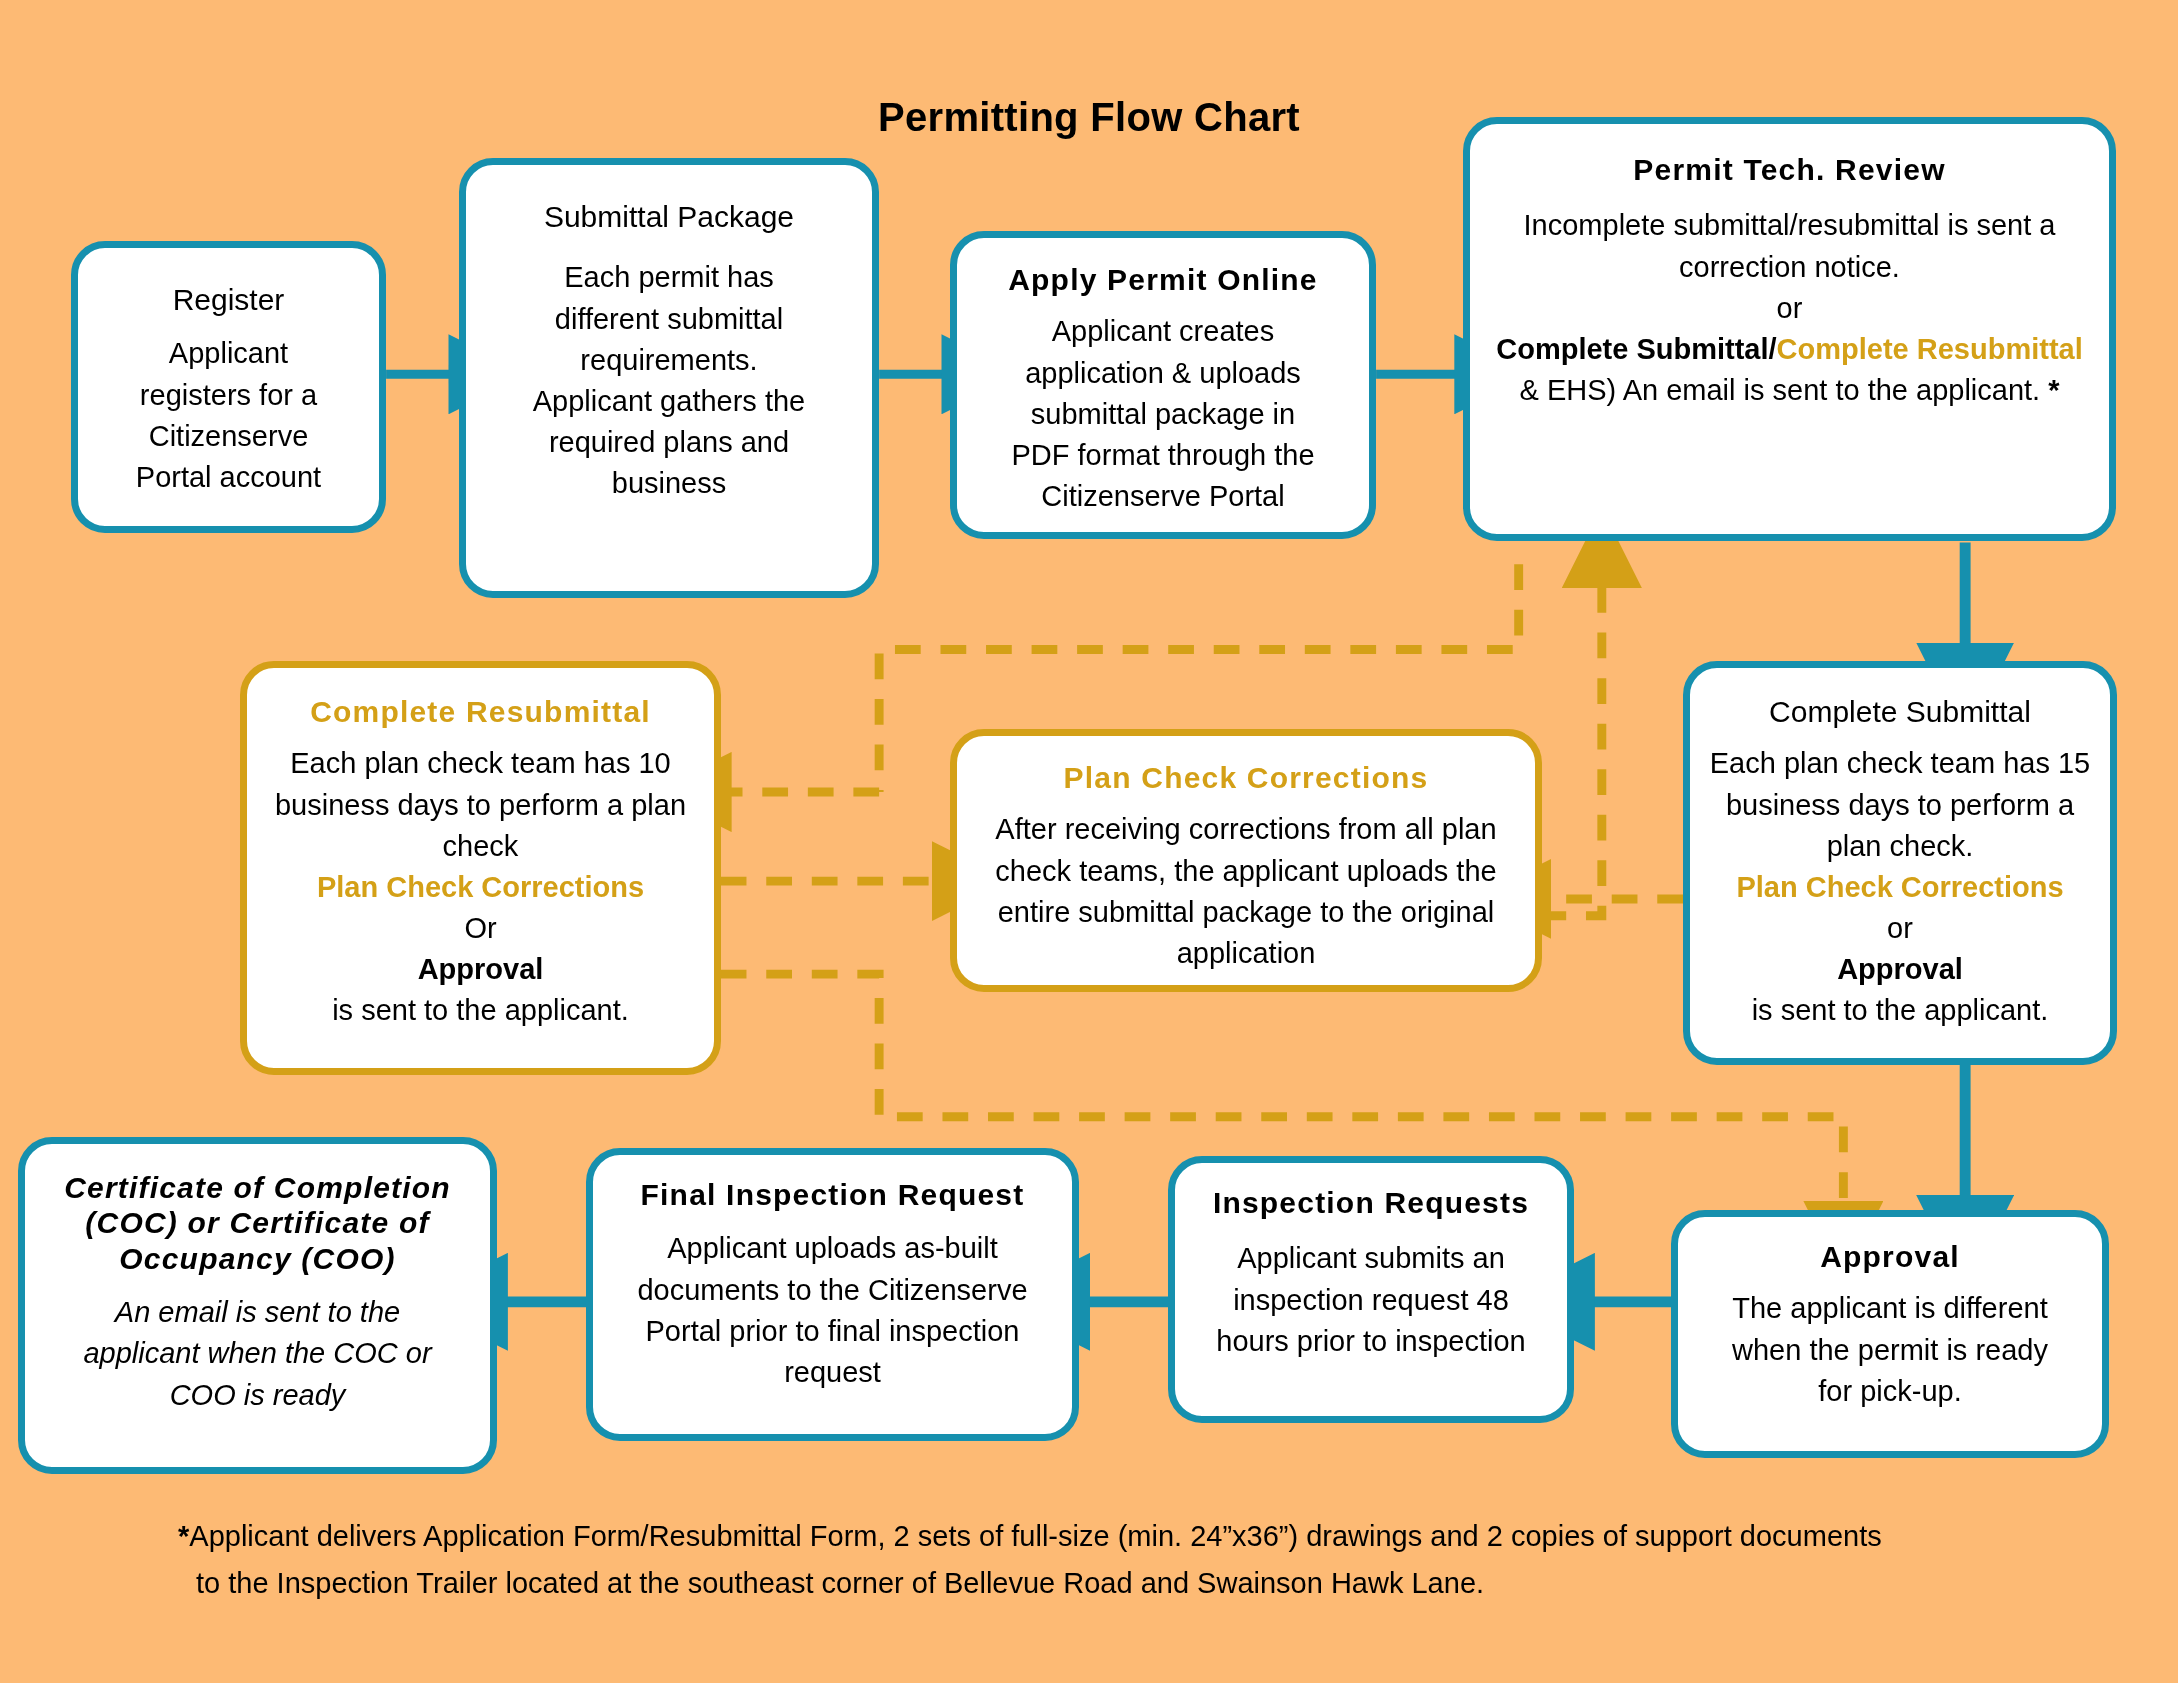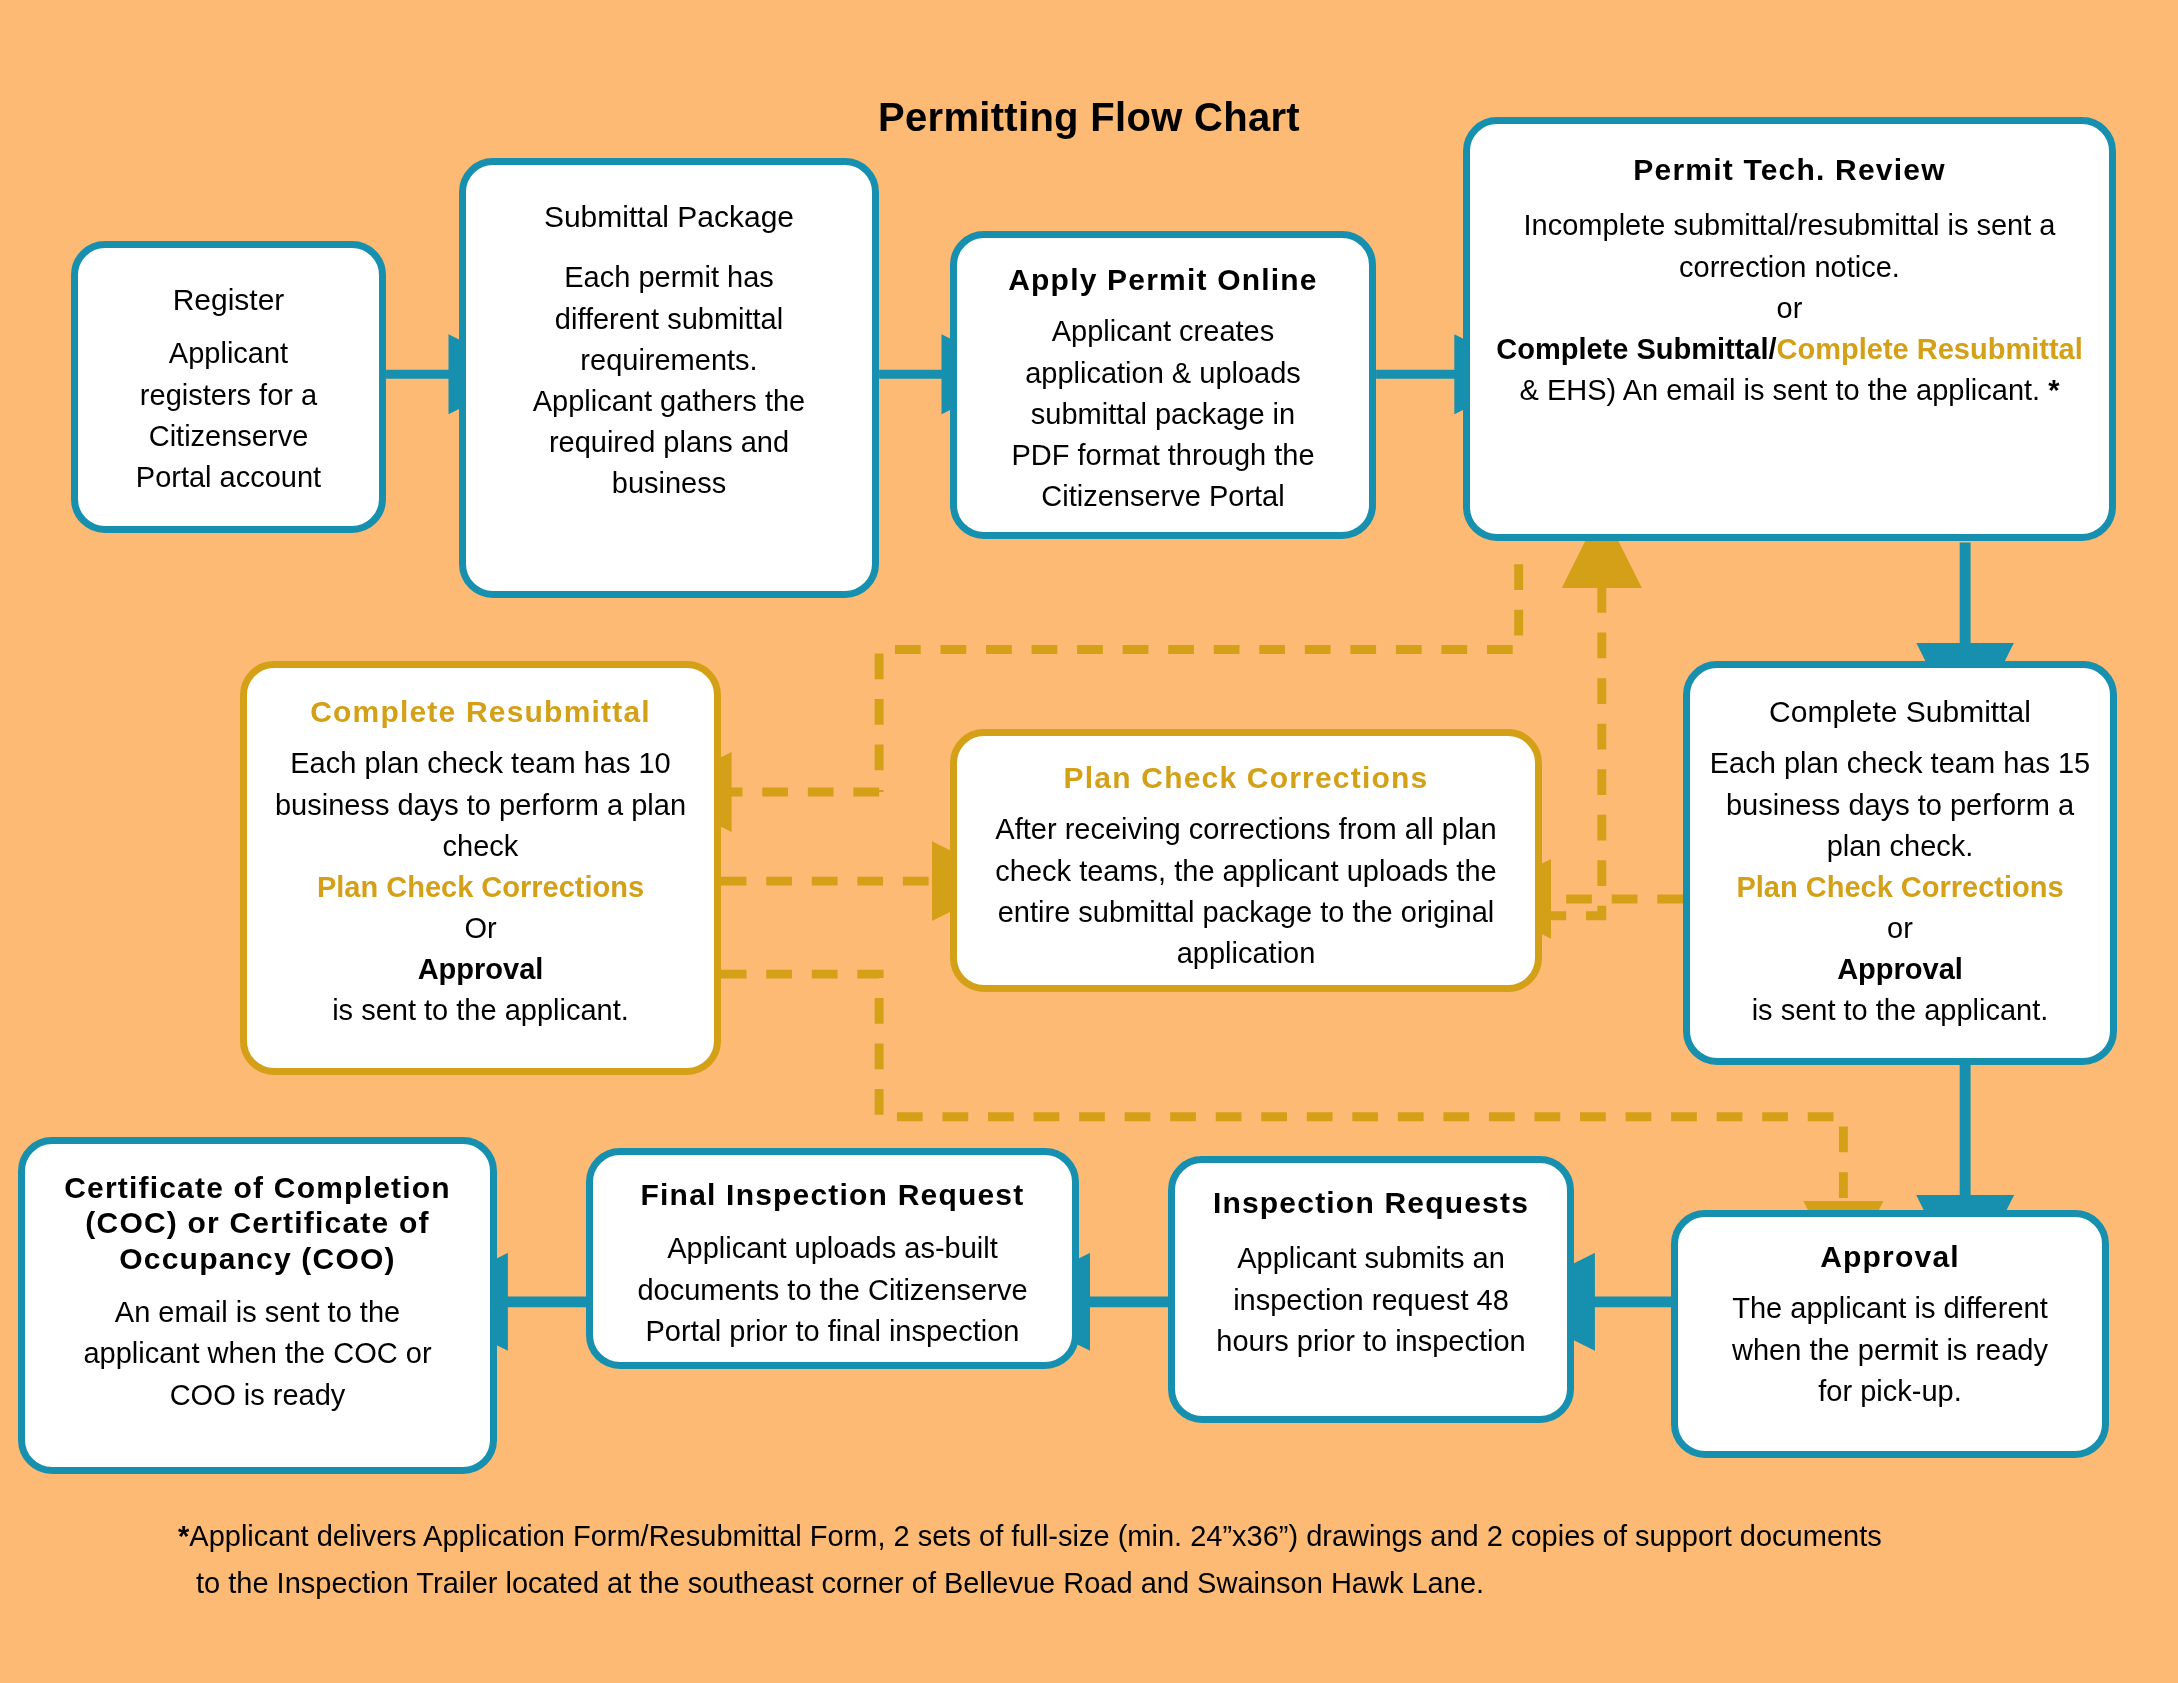--- a/index.html
+++ b/index.html
@@ -224,31 +224,31 @@
 
   <div class="node teal" style="left:1168px; top:1156px; width:406px; height:267px; padding:22px 12px 0;">
     <div class="nhead bold">Inspection  Requests</div>
     <div class="nbody" style="margin-top:18px;">
       <span class="nline">Applicant submits an</span>
       <span class="nline">inspection request 48</span>
       <span class="nline">hours prior to inspection</span>
     </div>
   </div>
 
-  <div class="node teal" style="left:586px; top:1148px; width:493px; height:221px; padding:22px 14px 0;">
+  <div class="node teal" style="left:586px; top:1148px; width:493px; height:293px; padding:22px 14px 0;">
     <div class="nhead bold">Final Inspection Request</div>
     <div class="nbody" style="margin-top:16px;">
       <span class="nline">Applicant uploads as-built</span>
       <span class="nline">documents to the Citizenserve</span>
       <span class="nline">Portal prior to final inspection</span>
       <span class="nline">request</span>
     </div>
   </div>
 
-  <div class="node teal" style="left:18px; top:1137px; width:479px; height:337px; padding:26px 14px 0;">
+  <div class="node teal" style="left:18px; top:1137px; width:479px; height:337px; padding:26px 14px 0;font-style:italic;">
     <div class="nhead bold">
       <span class="nline">Certificate  of  Completion</span>
       <span class="nline">(COC)  or  Certificate  of</span>
       <span class="nline">Occupancy  (COO)</span>
     </div>
     <div class="nbody" style="margin-top:16px;">
       <span class="nline">An email is sent to the</span>
       <span class="nline">applicant when the COC or</span>
       <span class="nline">COO is ready</span>
     </div>

